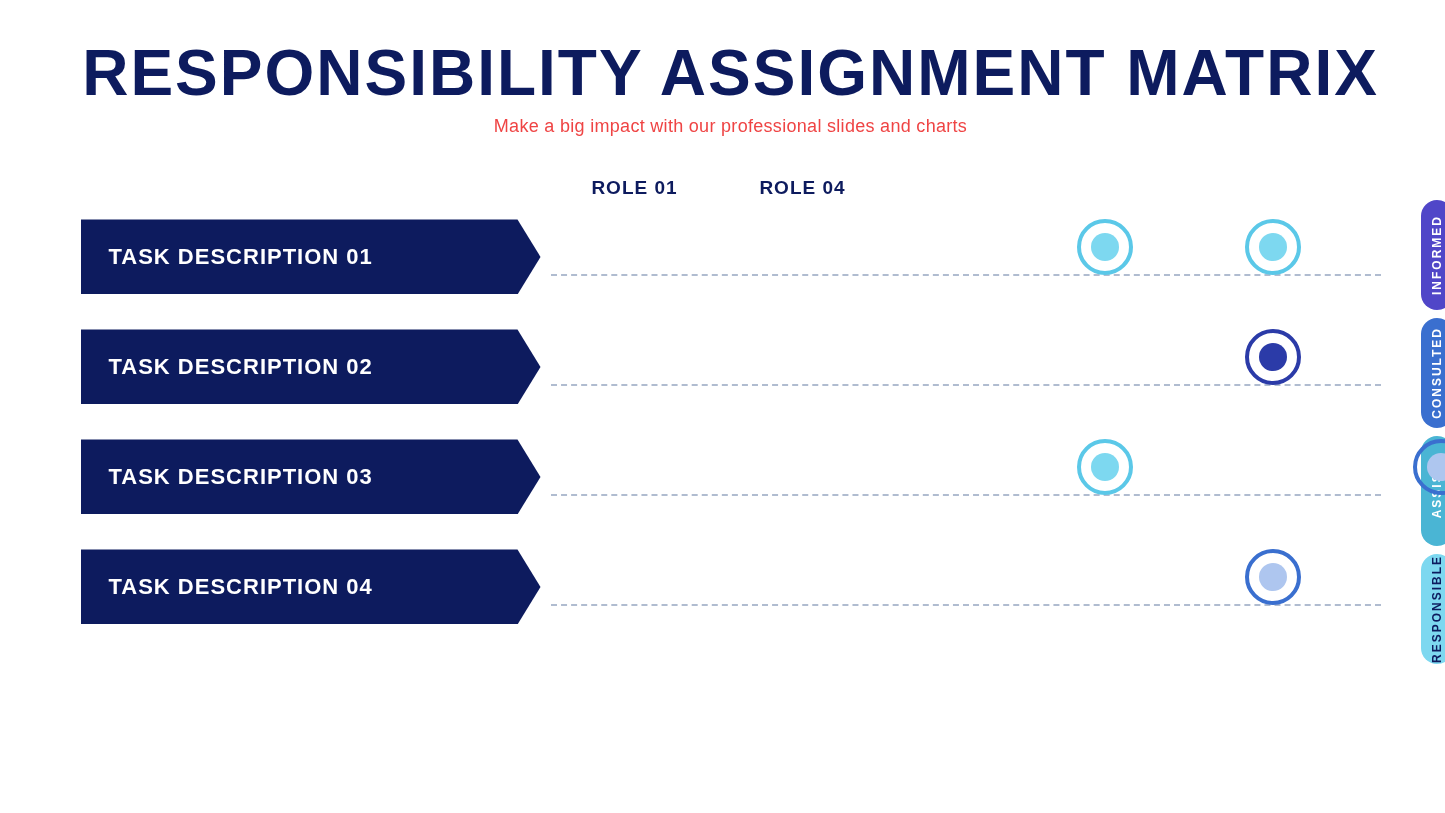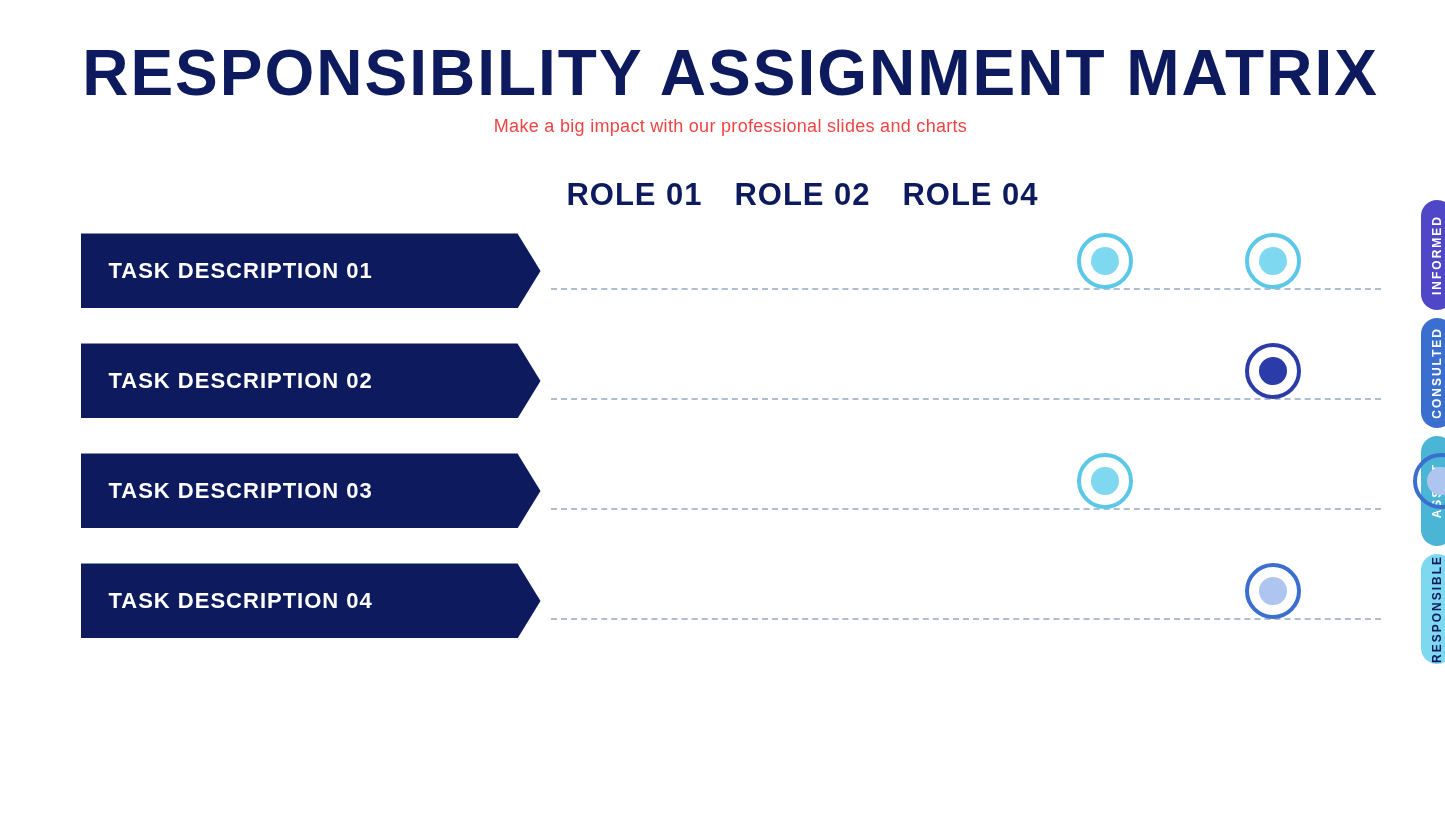--- a/index.html
+++ b/index.html
@@ -59,21 +59,21 @@
     
     .roles-header {
       display: flex;
       margin-left: 470px;
       margin-bottom: 0px;
     }
 
     .role-cell {
       width: 168px;
       text-align: center;
-      font-size: 31px;
+      font-size: 19px;
       font-weight: 900;
       color: #0d1b5e;
       letter-spacing: 1px;
       padding: 10px 0 20px 0;
     }
 
     
     .grid-area {
       display: flex;
       flex-direction: column;
@@ -240,21 +240,20 @@
 
   <div class="header">
     <div class="main-title">RESPONSIBILITY ASSIGNMENT MATRIX</div>
     <div class="subtitle">Make a big impact with our professional slides and charts</div>
   </div>
 
   <div class="matrix-container">
 
     <div class="roles-header">
       <div class="role-cell">ROLE 01</div>
-      <div class="role-cell">ROLE 02</div>
       <div class="role-cell">ROLE 04</div>
     </div>
 
     <div class="grid-area" style="position:relative;">
 
       <div class="task-row">
         <div class="task-label">
           <span class="task-label-text">TASK DESCRIPTION 01</span>
         </div>
         <div class="task-row-line"></div>

